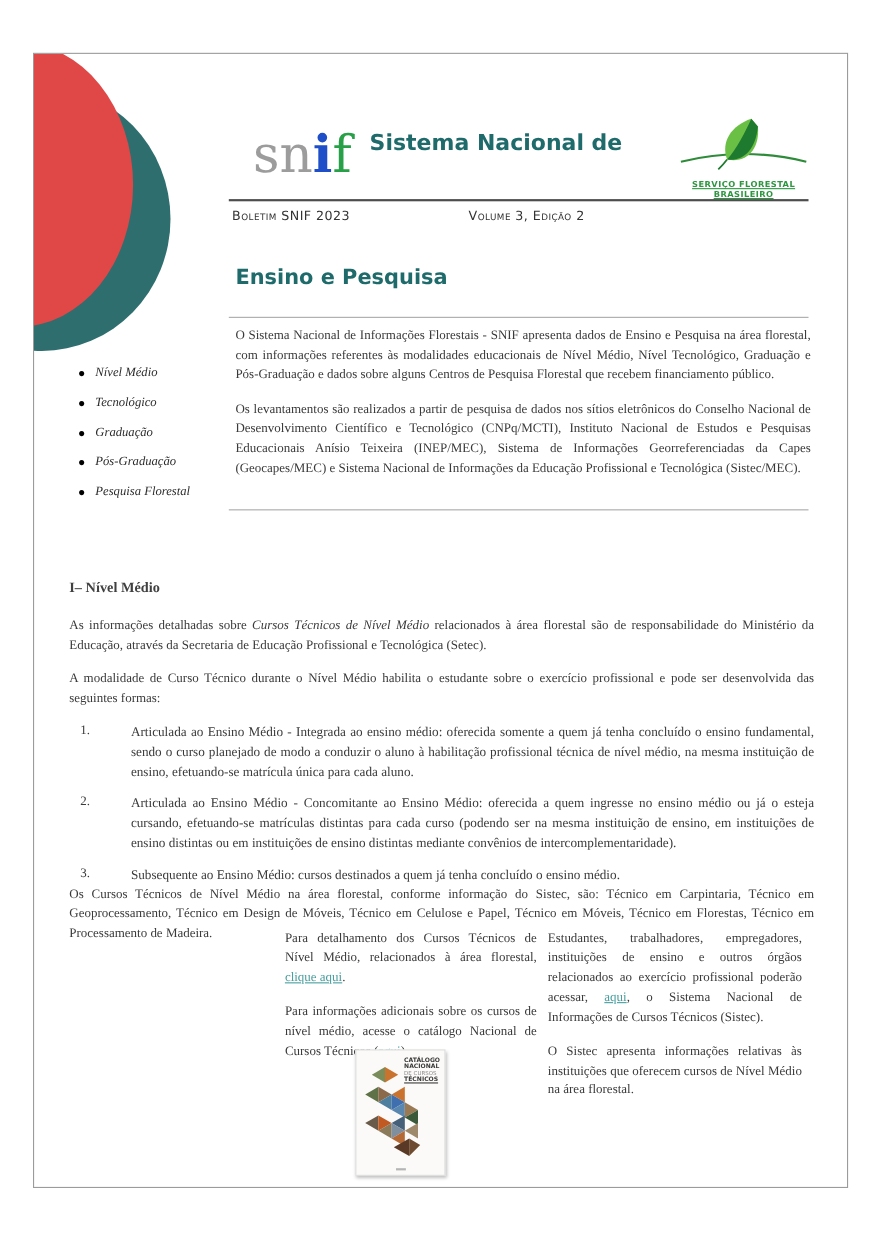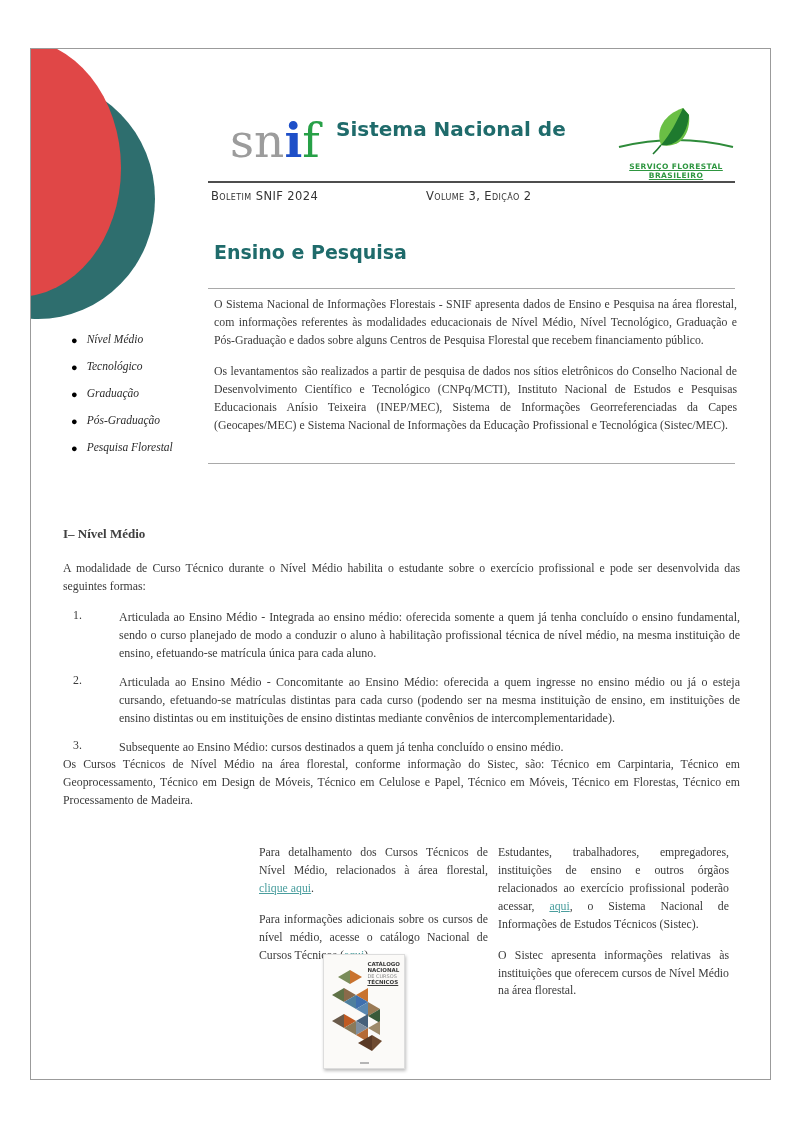--- a/index.html
+++ b/index.html
@@ -106,21 +106,21 @@
     </svg>
     <div class="sfb-text">
       <div>SERVIÇO FLORESTAL</div>
       <div>BRASILEIRO</div>
     </div>
   </div>
 
   <div class="header-rule"></div>
 
   <div class="issue-row">
-    <span>Boletim SNIF 2024</span>
+    <span>Boletim SNIF 2023</span>
     <span class="vol">Volume 3, Edição 2</span>
   </div>
 
   <ul class="toc">
     <li>
         <span class="dot">●</span>
         <span>Nível Médio</span>
       </li>
     <li>
         <span class="dot">●</span>
@@ -143,20 +143,21 @@
   <div class="doc-title">Ensino e Pesquisa</div>
   <div class="rule rule1"></div>
   <div class="intro">
     <p class="body">O Sistema Nacional de Informações Florestais - SNIF apresenta dados de Ensino e Pesquisa na área florestal,  com informações referentes às modalidades educacionais de Nível Médio, Nível Tecnológico, Graduação e Pós-Graduação e dados sobre alguns Centros de Pesquisa Florestal que recebem financiamento público.</p>
     <p class="body">Os levantamentos são realizados a partir de pesquisa de dados nos sítios eletrônicos do Conselho Nacional de Desenvolvimento Científico e Tecnológico (CNPq/MCTI), Instituto Nacional de Estudos e Pesquisas Educacionais Anísio Teixeira (INEP/MEC), Sistema de Informações Georreferenciadas da Capes (Geocapes/MEC) e Sistema Nacional de Informações da Educação Profissional e Tecnológica (Sistec/MEC).</p>
   </div>
   <div class="rule rule2"></div>
 
   <div class="section">
     <h3 class="sec-heading">I– Nível Médio</h3>
+    <p class="body"><span>As informações detalhadas sobre </span><i>Cursos Técnicos de Nível Médio</i><span> relacionados à área florestal são de responsabilidade do Ministério da Educação, através da Secretaria de Educação Profissional e Tecnológica (Setec).</span></p>
     <p class="body">A modalidade de Curso Técnico durante o Nível Médio habilita o estudante sobre o exercício profissional e pode ser desenvolvida das seguintes formas:</p>
     <ol class="numlist">
       <li>
         <span class="num">1.</span>
         <span class="txt">Articulada ao Ensino Médio -  Integrada ao ensino médio: oferecida somente a quem já tenha concluído o ensino fundamental, sendo o curso planejado de modo a conduzir o aluno à habilitação profissional técnica de nível médio, na mesma instituição de ensino, efetuando-se matrícula única para cada aluno.</span>
       </li>
       <li>
         <span class="num">2.</span>
         <span class="txt">Articulada ao Ensino Médio - Concomitante ao Ensino Médio: oferecida a quem ingresse no ensino médio ou já o esteja cursando, efetuando-se matrículas distintas para cada curso (podendo ser na mesma instituição de ensino, em instituições de ensino distintas ou em instituições de ensino distintas mediante convênios de intercomplementaridade).</span>
       </li>
@@ -167,21 +168,21 @@
     </ol>
     <p class="body lastp">Os Cursos Técnicos de Nível Médio na área florestal, conforme informação do Sistec, são: Técnico em Carpintaria, Técnico em Geoprocessamento, Técnico em Design de Móveis, Técnico em Celulose e Papel, Técnico em Móveis, Técnico em Florestas, Técnico em Processamento de Madeira.</p>
   </div>
 
   <div class="col col-left">
     <p class="body"><span>Para detalhamento dos Cursos Técnicos de Nível Médio, relacionados à área florestal, </span><a class="lnk">clique aqui</a><span>.</span></p>
     <p class="body"><span>Para informações adicionais sobre os cursos de nível médio, acesse o catálogo Nacional de Cursos Técnicos (</span><a class="lnk">aqui</a><span>).</span></p>
   </div>
 
   <div class="col col-right">
-    <p class="body"><span>Estudantes, trabalhadores, empregadores, instituições de ensino e outros órgãos relacionados ao exercício profissional poderão acessar, </span><a class="lnk">aqui</a><span>, o Sistema Nacional de Informações de Estudos Técnicos (Sistec).</span></p>
+    <p class="body"><span>Estudantes, trabalhadores, empregadores, instituições de ensino e outros órgãos relacionados ao exercício profissional poderão acessar, </span><a class="lnk">aqui</a><span>, o Sistema Nacional de Informações de Cursos Técnicos (Sistec).</span></p>
     <p class="body">O Sistec apresenta informações relativas às instituições que oferecem cursos de Nível Médio na área florestal.</p>
   </div>
 
   <div class="cover">
     <svg width="80" height="113" viewBox="0 0 80 113">
       <polygon points="14,22 26,15 26,29" fill="#7a8c5a"></polygon>
       <polygon points="26,15 38,22 26,29" fill="#c9732f"></polygon>
       <polygon points="8,40 20,33 20,47" fill="#5f7247"></polygon>
       <polygon points="20,33 32,40 20,47" fill="#8a6a4a"></polygon>
       <polygon points="20,47 32,40 32,54" fill="#4e7f9e"></polygon>

